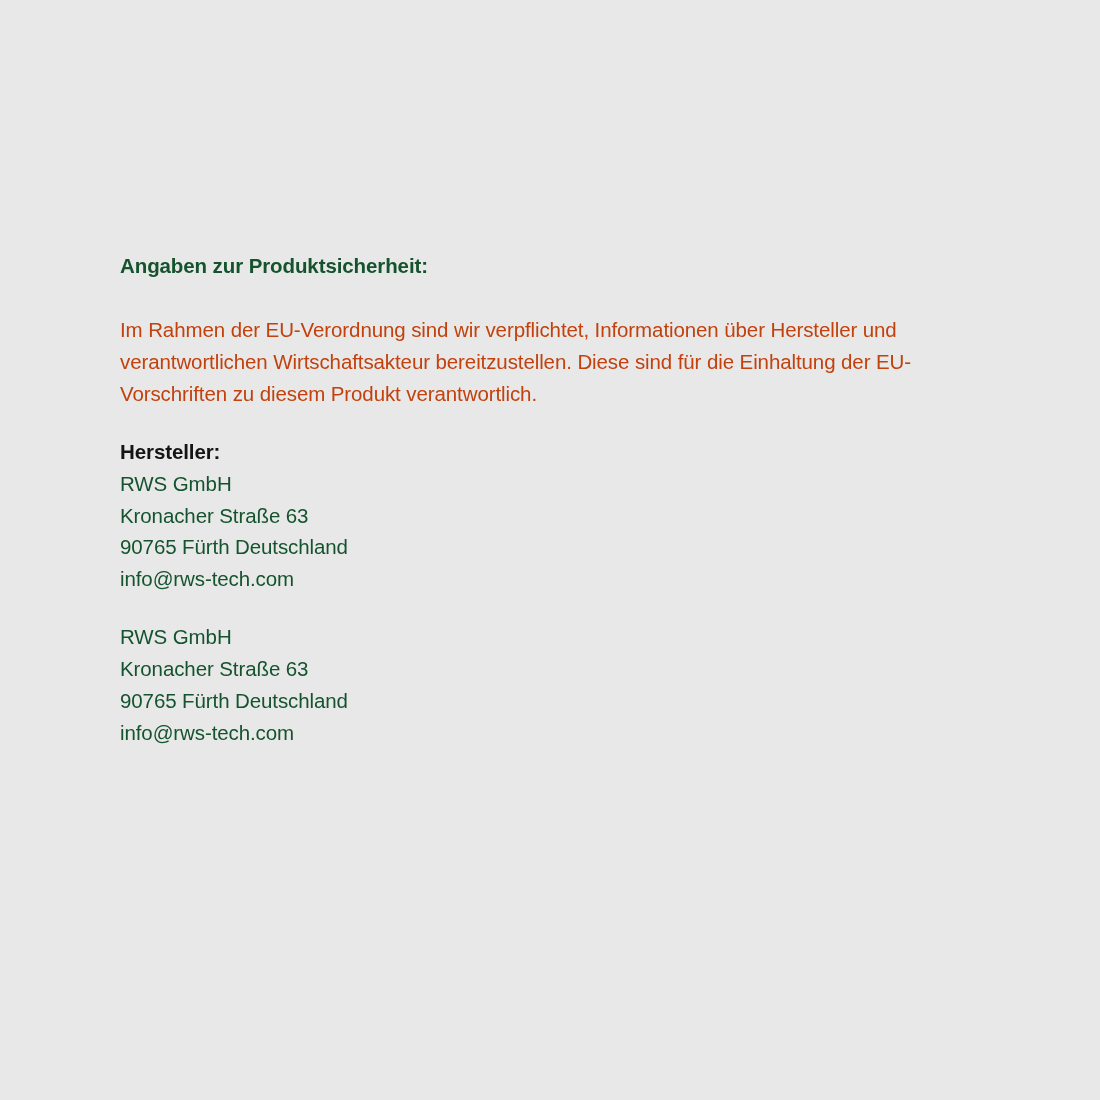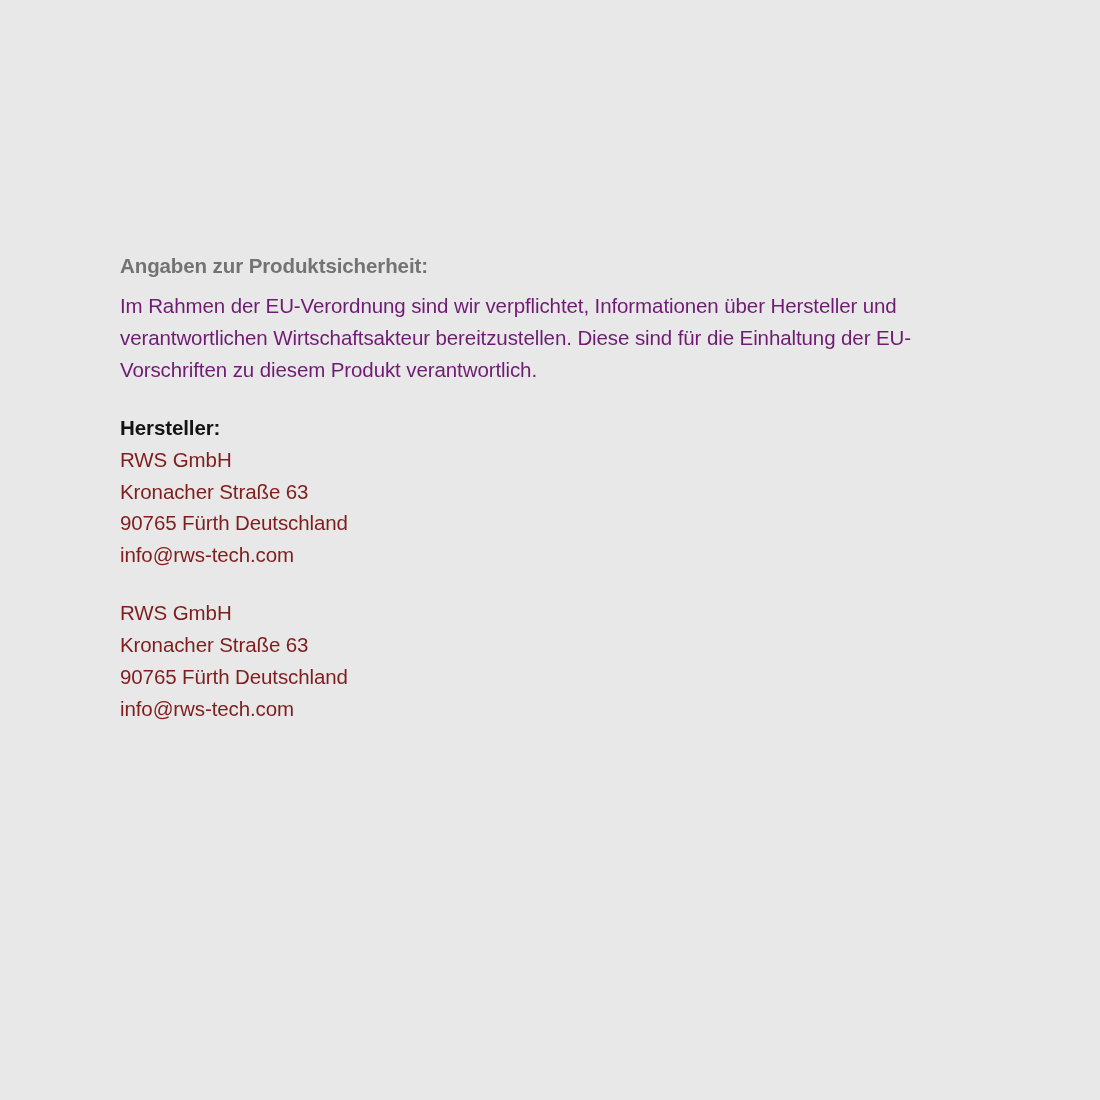--- a/index.html
+++ b/index.html
@@ -27,52 +27,52 @@
     left: 120px;
     top: 252px;
     width: 860px;
   }
 
   .heading {
     font-size: 20.5px;
     font-weight: bold;
     letter-spacing: -0.1px;
     line-height: 1.35;
-    margin: 0 0 10px 0;
-    color: #737373;
+    margin: 0 0 34px 0;
+    color: #14532d;
   }
 
   .paragraph {
     font-size: 20.5px;
     font-weight: normal;
     line-height: 1.56;
     letter-spacing: -0.1px;
     margin: 0 0 26px 0;
-    color: #701a75;
+    color: #c2410c;
     max-width: 852px;
   }
 
   .block {
     margin: 0 0 26px 0;
   }
 
   .block-title {
     font-size: 20.5px;
     font-weight: bold;
     line-height: 1.56;
     letter-spacing: -0.1px;
     color: #141414;
   }
 
   .block-line {
     font-size: 20.5px;
     font-weight: normal;
     line-height: 1.56;
     letter-spacing: -0.1px;
-    color: #7f1d1d;
+    color: #14532d;
   }
 
   .block:last-child {
     margin-bottom: 0;
   }
 </style>
 </head>
 <body style="background: rgb(232, 232, 232);">
 
 <div class="page">

